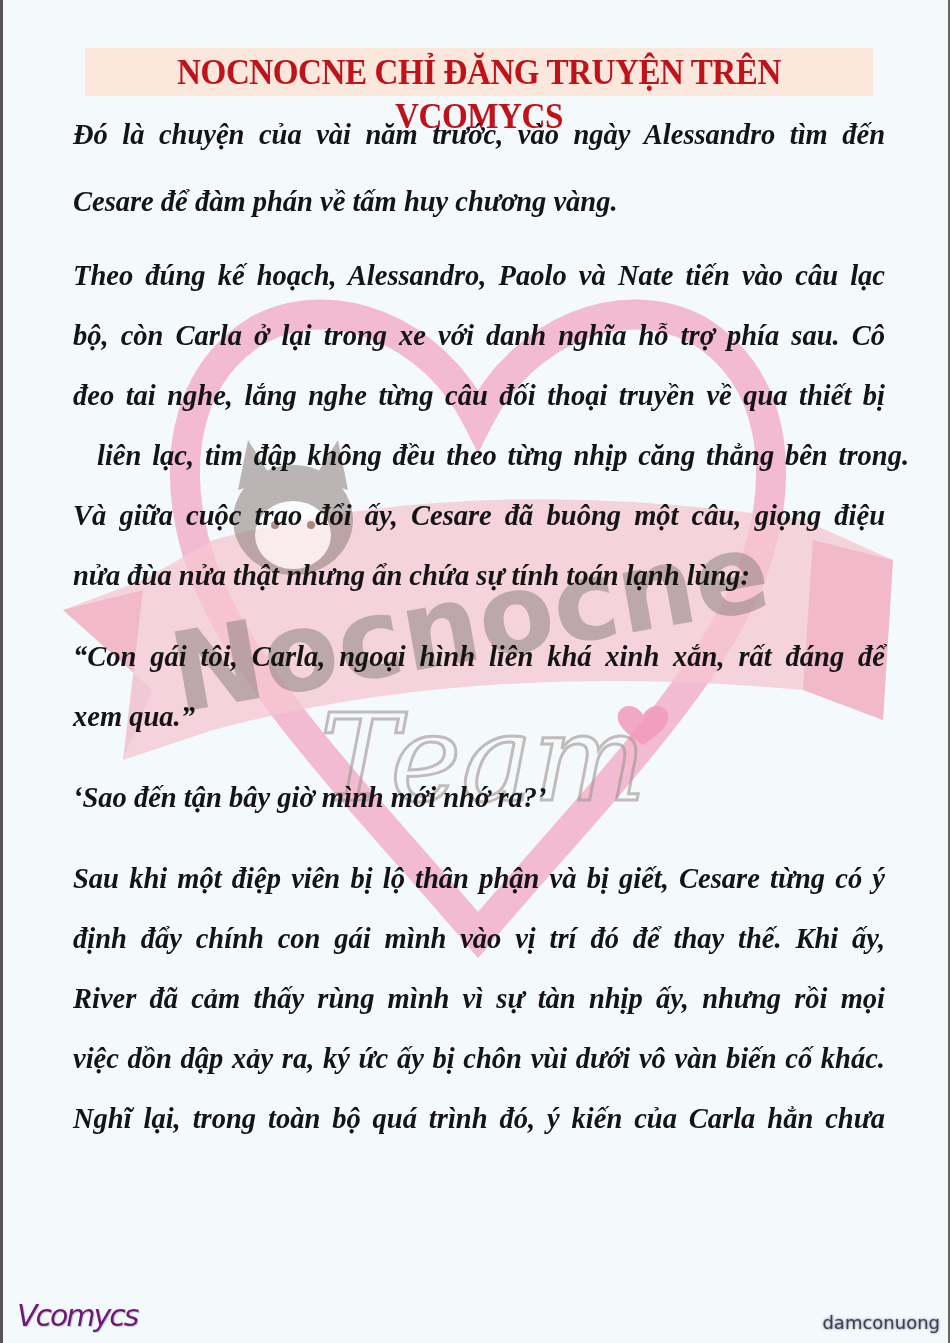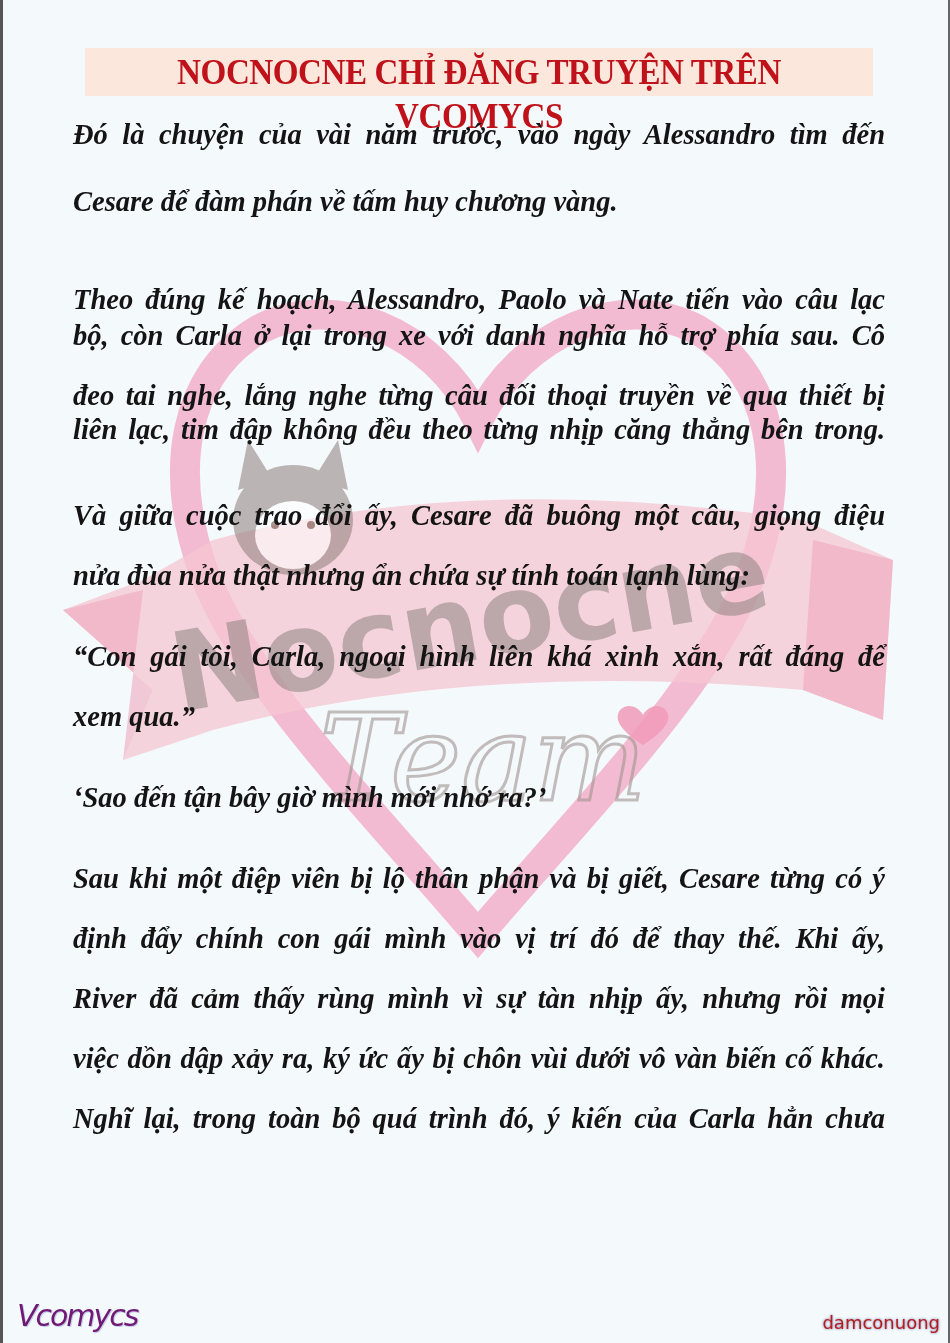--- a/index.html
+++ b/index.html
@@ -32,21 +32,21 @@
   }
   .line.last { text-align-last: left; }
   .logo-vcomycs {
     position: absolute; left: 14px; top: 1298px;
     font-family: "DejaVu Sans", sans-serif; font-style: italic; font-weight: normal;
     font-size: 30px; color: #701a75; letter-spacing: -2px;
     text-shadow: 1px 1px 0 #c5cde6;
   }
   .logo-damconuong {
     position: absolute; right: 8px; top: 1312px;
-    font-family: "DejaVu Sans", sans-serif; font-size: 18px; color: #b91c1c;
+    font-family: "DejaVu Sans", sans-serif; font-size: 18px; color: #404040;
     text-shadow: 0 0 3px #9aa6c6, 0 0 2px #9aa6c6;
   }
 </style>
 </head>
 <body>
 
 <div class="page">
 
   <svg class="watermark" viewBox="0 0 950 1343" xmlns="http://www.w3.org/2000/svg">
 
@@ -70,24 +70,24 @@
 
     <path d="M640 715 C632 700 612 705 615 720 C618 732 640 745 640 745 C640 745 662 732 665 720 C668 705 648 700 640 715 Z" fill="#f09ab8" opacity="0.85"></path>
   </svg>
 
   <div class="banner"></div>
   <div class="banner-text">NOCNOCNE CHỈ ĐĂNG TRUYỆN TRÊN VCOMYCS</div>
 
   <div id="lines">
       <div class="line" style="top: 118px;">Đó là chuyện của vài năm trước, vào ngày Alessandro tìm đến</div>
       <div class="line last" style="top: 185px;">Cesare để đàm phán về tấm huy chương vàng.</div>
-      <div class="line" style="top: 259px; margin-top: 24px;">Theo đúng kế hoạch, Alessandro, Paolo và Nate tiến vào câu lạc</div>
+      <div class="line" style="top: 259px;">Theo đúng kế hoạch, Alessandro, Paolo và Nate tiến vào câu lạc</div>
       <div class="line" style="top: 319px;">bộ, còn Carla ở lại trong xe với danh nghĩa hỗ trợ phía sau. Cô</div>
       <div class="line" style="top: 379px;">đeo tai nghe, lắng nghe từng câu đối thoại truyền về qua thiết bị</div>
-      <div class="line" style="top: 413px;">liên lạc, tim đập không đều theo từng nhịp căng thẳng bên trong.</div>
+      <div class="line" style="top: 439px; margin-left: 24px;">liên lạc, tim đập không đều theo từng nhịp căng thẳng bên trong.</div>
       <div class="line" style="top: 499px;">Và giữa cuộc trao đổi ấy, Cesare đã buông một câu, giọng điệu</div>
       <div class="line last" style="top: 559px;">nửa đùa nửa thật nhưng ẩn chứa sự tính toán lạnh lùng:</div>
       <div class="line" style="top: 640px;">“Con gái tôi, Carla, ngoại hình liên khá xinh xắn, rất đáng để</div>
       <div class="line last" style="top: 700px;">xem qua.”</div>
       <div class="line last" style="top: 781px;">‘Sao đến tận bây giờ mình mới nhớ ra?’</div>
       <div class="line" style="top: 862px;">Sau khi một điệp viên bị lộ thân phận và bị giết, Cesare từng có ý</div>
       <div class="line" style="top: 922px;">định đẩy chính con gái mình vào vị trí đó để thay thế. Khi ấy,</div>
       <div class="line" style="top: 982px;">River đã cảm thấy rùng mình vì sự tàn nhịp ấy, nhưng rồi mọi</div>
       <div class="line" style="top: 1042px;">việc dồn dập xảy ra, ký ức ấy bị chôn vùi dưới vô vàn biến cố khác.</div>
       <div class="line" style="top: 1102px;">Nghĩ lại, trong toàn bộ quá trình đó, ý kiến của Carla hẳn chưa</div>

